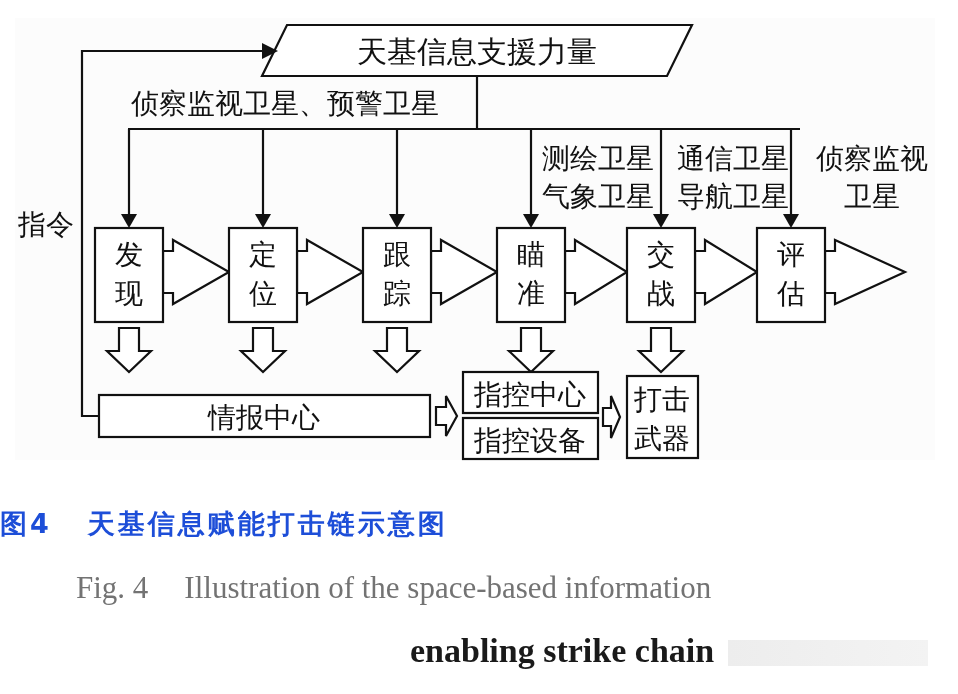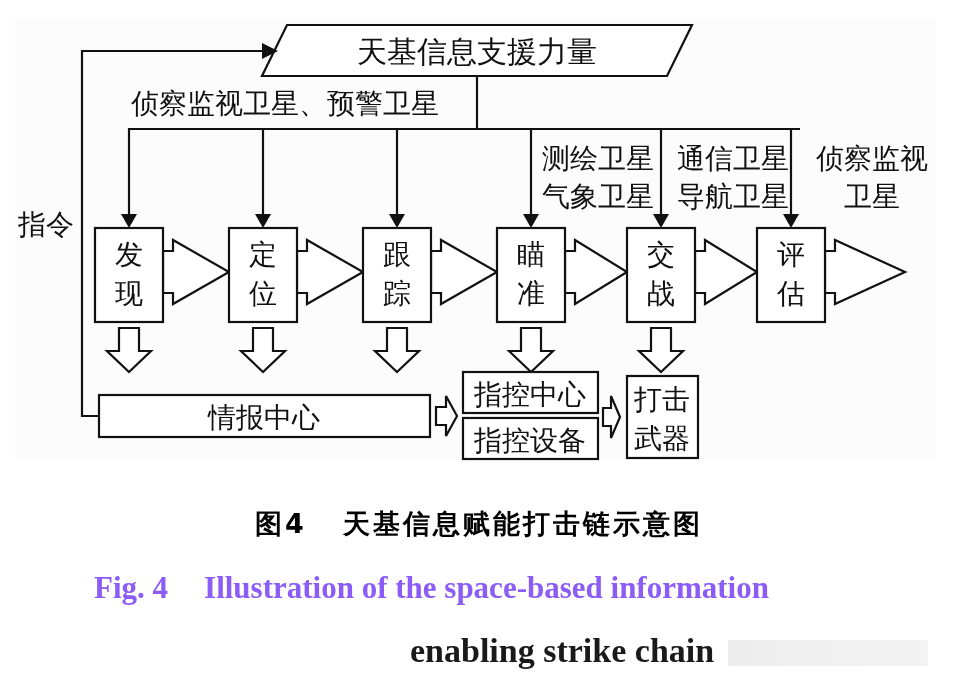--- a/index.html
+++ b/index.html
@@ -2,24 +2,24 @@
 <html><head>
 <meta charset="utf-8">
 <style>
   html, body { margin: 0; padding: 0; background: #ffffff; }
   body { width: 958px; height: 694px; position: relative; overflow: hidden; }
   #diagram { position: absolute; left: 0; top: 0; }
   .cjk { font-family: "DejaVu Serif", serif; fill: #111; }
   .box { fill: #ffffff; stroke: #111; stroke-width: 2.2; }
   .line { stroke: #111; stroke-width: 2.2; fill: none; }
   .blk { fill: #ffffff; stroke: #111; stroke-width: 2.2; stroke-linejoin: miter; }
-  .caption-cn { position: absolute; left: 0; width: 958px; top: 506px; text-align: center;
-    font-family: "DejaVu Sans", sans-serif; font-weight: bold; font-size: 27px; color: #000000; letter-spacing: 3px; }
+  .caption-cn { position: absolute; left: 0; width: 958px; top: 506px; text-align: left;
+    font-family: "DejaVu Sans", sans-serif; font-weight: bold; font-size: 27px; color: #1d4ed8; letter-spacing: 3px; }
   .caption-en1 { position: absolute; left: 76px; top: 570px;
-    font-family: "Liberation Serif", serif; font-weight: bold; font-size: 31px; color: #8b5cf6; margin-left: 18px; }
+    font-family: "Liberation Serif", serif; font-weight: normal; font-size: 31px; color: #737373; }
   .caption-en2 { position: absolute; left: 410px; top: 632px;
     font-family: "Liberation Serif", serif; font-weight: bold; font-size: 34px; color: #1a1a1a; }
   .fig-num { margin-right: 36px; }
   .watermark { position: absolute; left: 728px; top: 640px; width: 200px; height: 26px;
     background: linear-gradient(90deg, rgba(235,235,235,0.9), rgba(235,235,235,0.6)); }
 </style>
 </head>
 <body>
 
 <svg id="diagram" width="958" height="694" viewBox="0 0 958 694">

